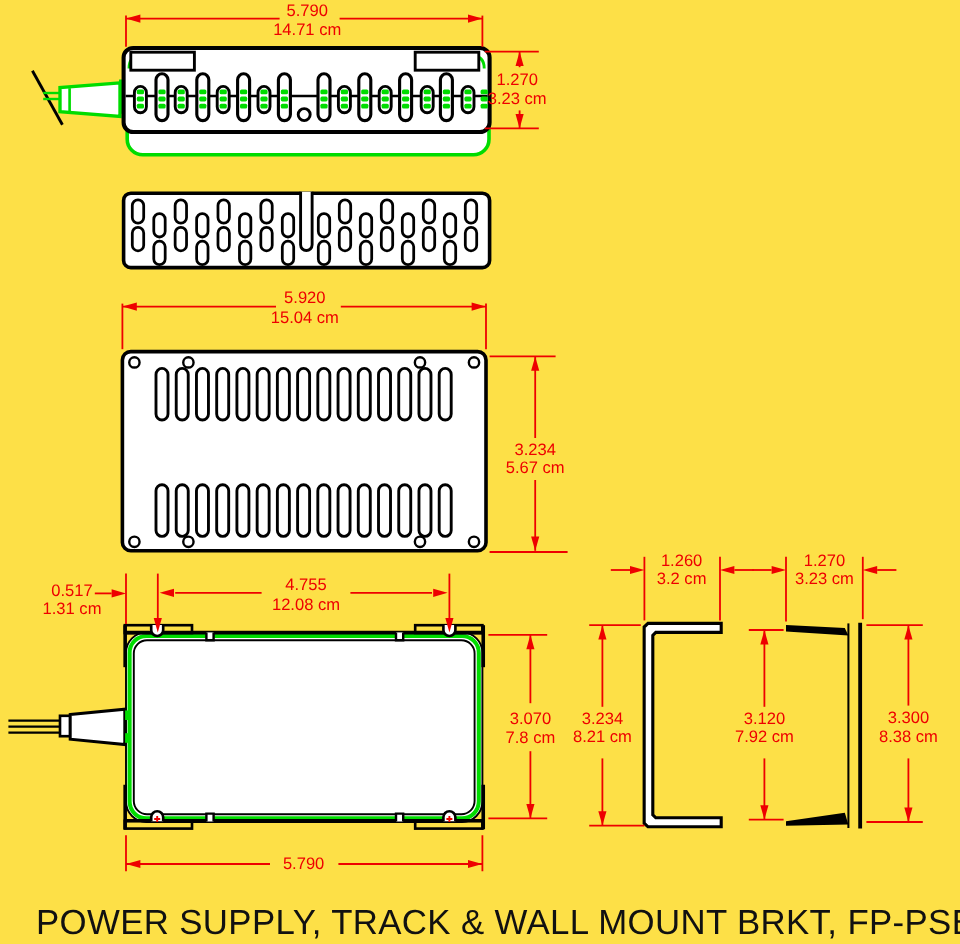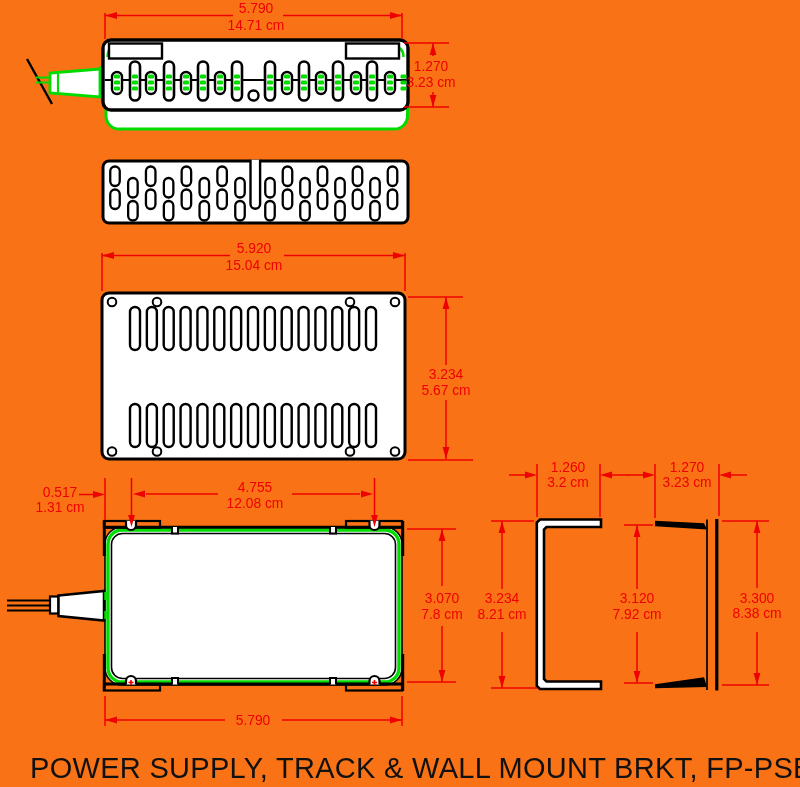--- a/index.html
+++ b/index.html
@@ -1,16 +1,16 @@
 <!DOCTYPE html>
 <html><head>
 <meta charset="utf-8">
 <style>
   html,body{margin:0;padding:0;background:#ffffff;}
-  #stage{position:relative;width:800px;height:787px;background:#f97316;overflow:hidden;
+  #stage{position:relative;width:800px;height:787px;background:#fde047;overflow:hidden;
          font-family:"Liberation Sans", sans-serif;}
   svg{position:absolute;left:0;top:0;}
   text.dim{font-family:"Liberation Sans", sans-serif;font-size:13.8px;text-anchor:middle;}
   text.caption{font-family:"Liberation Sans", sans-serif;font-size:29px;letter-spacing:0.3px;}
 </style>
 </head>
 <body>
 
 <div id="stage">
 <svg width="800" height="787" viewBox="0 0 800 787">

